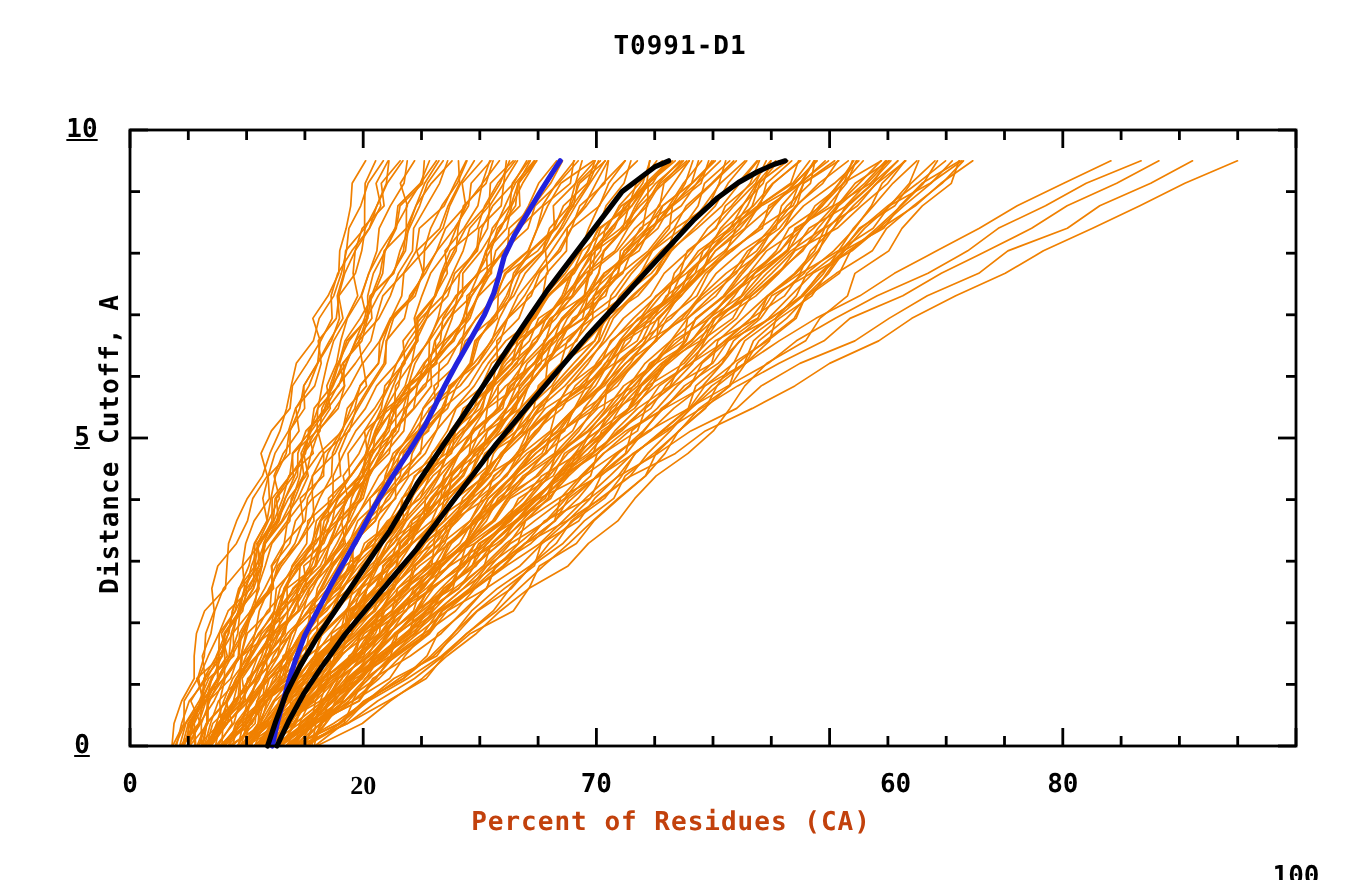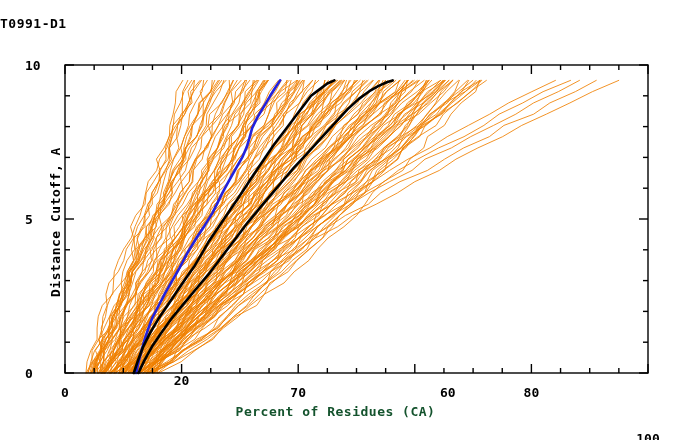--- a/index.html
+++ b/index.html
@@ -18,20 +18,21 @@
     position: relative;
     width: 680px;
     height: 440px;
     background: #ffffff;
   }
   #chart-title {
     position: absolute;
     left: 0;
     top: 16px;
     width: 680px;
+    text-align: center;
     font-family: "DejaVu Sans Mono", monospace;
     font-size: 13px;
     font-weight: bold;
     letter-spacing: 0.5px;
     color: #000000;
   }
   #plot-svg {
     position: absolute;
     left: 0;
     top: 0;
@@ -39,21 +40,21 @@
   #xlabel {
     position: absolute;
     left: 0;
     top: 404px;
     width: 671px;
     text-align: center;
     font-family: "DejaVu Sans Mono", monospace;
     font-size: 13px;
     font-weight: bold;
     letter-spacing: 0.5px;
-    color: #14532d;
+    color: #c2410c;
   }
   #ylabel {
     position: absolute;
     left: -92px;
     top: 212px;
     width: 300px;
     text-align: center;
     transform: rotate(-90deg);
     transform-origin: 150px 10px;
     font-family: "DejaVu Sans Mono", monospace;
@@ -69,22 +70,23 @@
     font-size: 13px;
     font-weight: bold;
     color: #000000;
     white-space: nowrap;
   }
   .xtick-label {
     text-align: center;
     transform: translateX(-50%);
   }
   .ytick-label {
-    text-align: left;
+    text-align: center;
     transform: translateY(-50%);
+    text-decoration: underline;
   }
 </style>
 </head>
 <body>
 
 <div id="figure">
 
   <div id="chart-title">T0991-D1</div>
 
   <svg id="plot-svg" width="680" height="440">
@@ -305,21 +307,21 @@
         <line x1="648" y1="126.6" x2="643" y2="126.6" stroke="#000000" stroke-width="1.4"></line>
         <line x1="65" y1="95.80000000000001" x2="70" y2="95.80000000000001" stroke="#000000" stroke-width="1.4"></line>
         <line x1="648" y1="95.80000000000001" x2="643" y2="95.80000000000001" stroke="#000000" stroke-width="1.4"></line>
         <line x1="65" y1="65" x2="74" y2="65" stroke="#000000" stroke-width="1.4"></line>
         <line x1="648" y1="65" x2="639" y2="65" stroke="#000000" stroke-width="1.4"></line>
       </g>
     </svg>
 
   <div id="ticklabels-x">
       <div class="tick-label xtick-label" style="left: 65px; top: 385px;">0</div>
-      <div class="tick-label xtick-label" style="left: 181.6px; top: 373px;">20</div>
+      <div class="tick-label xtick-label" style="left: 181.6px; top: 385px; font-family: Liberation Serif, serif;">20</div>
       <div class="tick-label xtick-label" style="left: 298.2px; top: 385px;">70</div>
       <div class="tick-label xtick-label" style="left: 414.8px; top: 385px; margin-left: 33px;">60</div>
       <div class="tick-label xtick-label" style="left: 531.4px; top: 385px; text-align: center;">80</div>
       <div class="tick-label xtick-label" style="left: 648px; top: 404px; margin-top: 27px;">100</div>
     </div>
   <div id="ticklabels-y">
       <div class="tick-label ytick-label" style="left: 25px; width: 32px; top: 373px;">0</div>
       <div class="tick-label ytick-label" style="left: 25px; width: 32px; top: 219px;">5</div>
       <div class="tick-label ytick-label" style="left: 25px; width: 32px; top: 65px;">10</div>
     </div>

